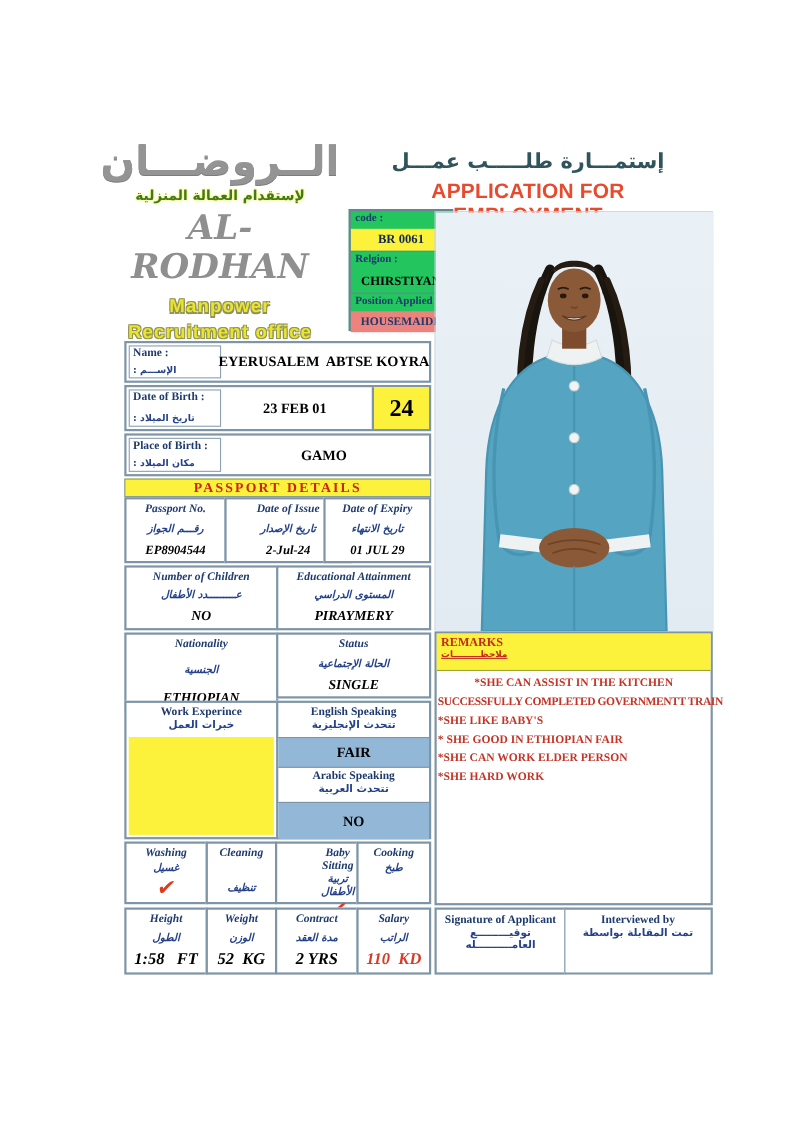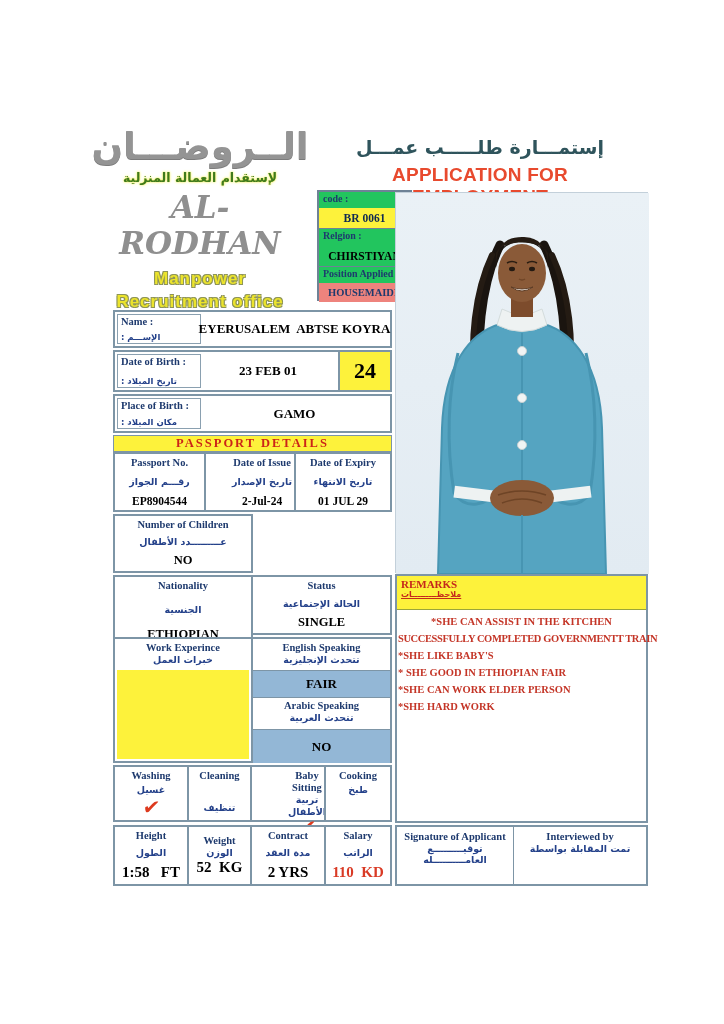--- a/index.html
+++ b/index.html
@@ -1,21 +1,21 @@
 <!DOCTYPE html>
 <html><head>
 <meta charset="utf-8">
 <style>
   html,body{margin:0;padding:0;background:#ffffff;}
   .page{position:relative;width:724px;height:1024px;background:#ffffff;overflow:hidden;
         font-family:"Liberation Serif",serif;}
   .abs{position:absolute;box-sizing:border-box;}
   .cell{position:absolute;box-sizing:border-box;border:2px solid #7d95a6;background:#fff;
         display:flex;flex-direction:column;justify-content:space-between;align-items:center;
-        padding:3px 2px;text-align:center;}
+        padding:3px 2px;text-align:center;font-style:italic;}
   .lbl{color:#1e3a6e;font-weight:bold;font-size:10.5px;line-height:1.15;}
   .lbl-ar{color:#24418a;font-weight:bold;font-size:9.5px;line-height:1.2;direction:rtl;
           font-family:"DejaVu Sans",sans-serif;}
   .val{color:#000;font-weight:bold;font-size:12.5px;white-space:pre;}
   .rowbox{position:absolute;box-sizing:border-box;border:2px solid #7d95a6;background:#fff;}
   .labelbox{position:absolute;left:2px;top:2px;bottom:2px;width:84px;border:1px solid #8aa0b0;
             box-sizing:border-box;padding:1px 3px;display:flex;flex-direction:column;
             justify-content:space-between;text-align:left;}
   .labelbox .lbl{font-size:10.5px;}
   .labelbox .lbl-ar{font-size:8.5px;text-align:left;}
@@ -165,20 +165,25 @@
     <span class="lbl">Date of Expiry</span>
     <span class="lbl-ar">تاريخ الانتهاء</span>
     <span class="val" style="font-size:11.5px;">01 JUL 29</span>
   </div>
 
   <div class="cell" style="left:113px;top:514px;width:140px;height:59px;">
     <span class="lbl">Number of Children</span>
     <span class="lbl-ar">عـــــــــدد الأطفال</span>
     <span class="val">NO</span>
   </div>
+  <div class="cell" style="left:251px;top:514px;width:141px;height:59px;">
+    <span class="lbl">Educational Attainment</span>
+    <span class="lbl-ar">المستوى الدراسي</span>
+    <span class="val">PIRAYMERY</span>
+  </div>
 
   <div class="cell" style="left:113px;top:575px;width:140px;height:72px;">
     <span class="lbl">Nationality</span>
     <span class="lbl-ar">الجنسية</span>
     <span class="val">ETHIOPIAN</span>
   </div>
   <div class="cell" style="left:251px;top:575px;width:141px;height:60px;">
     <span class="lbl">Status</span>
     <span class="lbl-ar">الحالة الإجتماعية</span>
     <span class="val">SINGLE</span>
@@ -223,21 +228,21 @@
     <span class="lbl">Cooking</span>
     <span class="lbl-ar">طبخ</span>
     <span class="check" style="visibility:hidden;">&nbsp;</span>
   </div>
 
   <div class="cell" style="left:113px;top:825px;width:76px;height:61px;">
     <span class="lbl">Height</span>
     <span class="lbl-ar">الطول</span>
     <span class="val" style="font-size:15px;">1:58   FT</span>
   </div>
-  <div class="cell" style="left:187px;top:825px;width:65px;height:61px;justify-content:center;">
+  <div class="cell" style="left:187px;top:825px;width:65px;height:61px;">
     <span class="lbl">Weight</span>
     <span class="lbl-ar">الوزن</span>
     <span class="val" style="font-size:15px;">52  KG</span>
   </div>
   <div class="cell" style="left:250px;top:825px;width:76px;height:61px;">
     <span class="lbl">Contract</span>
     <span class="lbl-ar">مدة العقد</span>
     <span class="val" style="font-size:15px;">2 YRS</span>
   </div>
   <div class="cell" style="left:324px;top:825px;width:68px;height:61px;">

